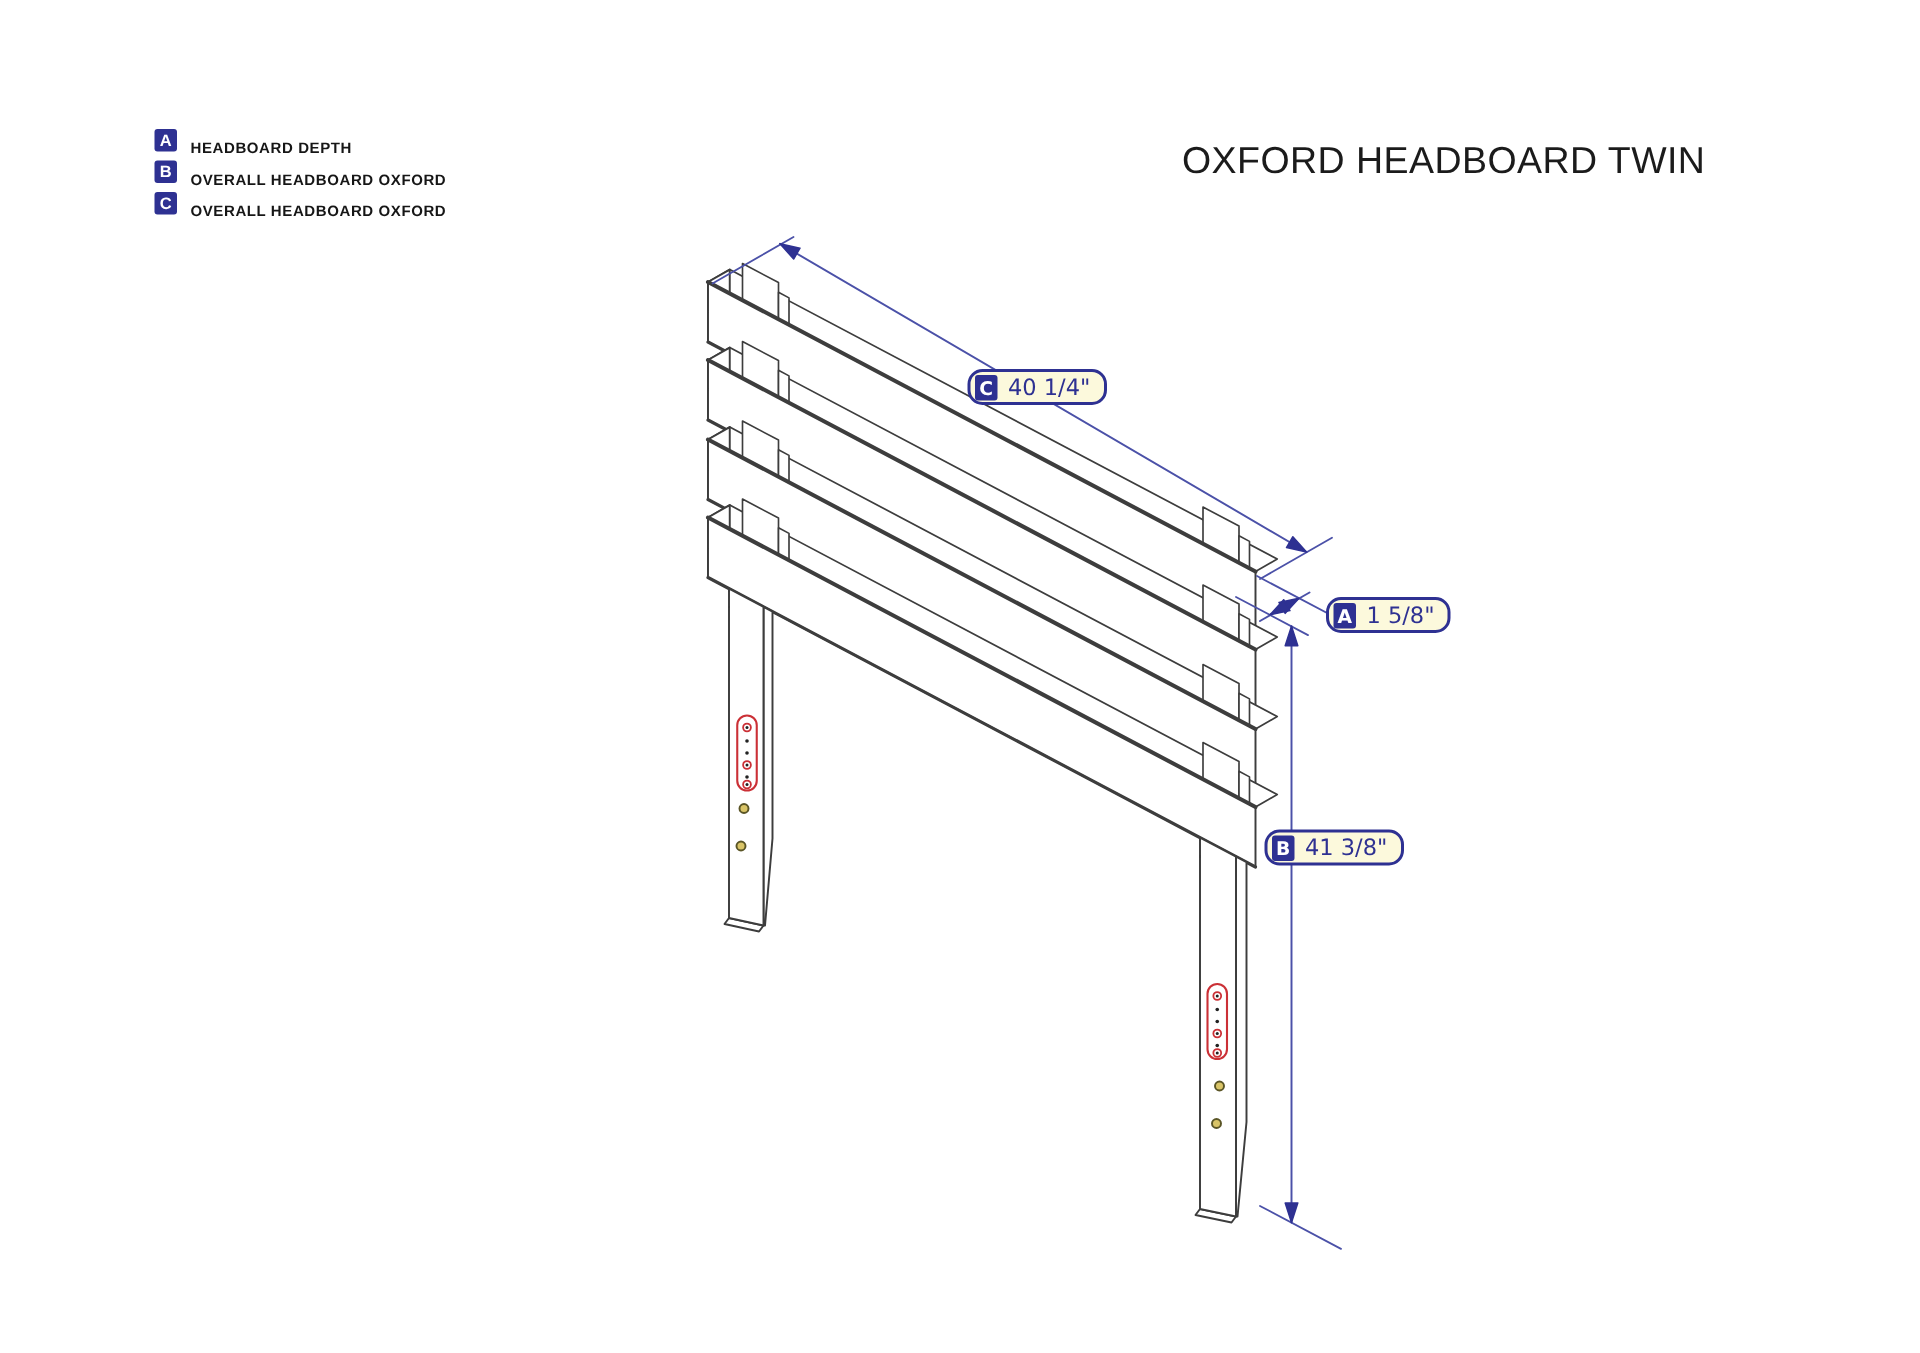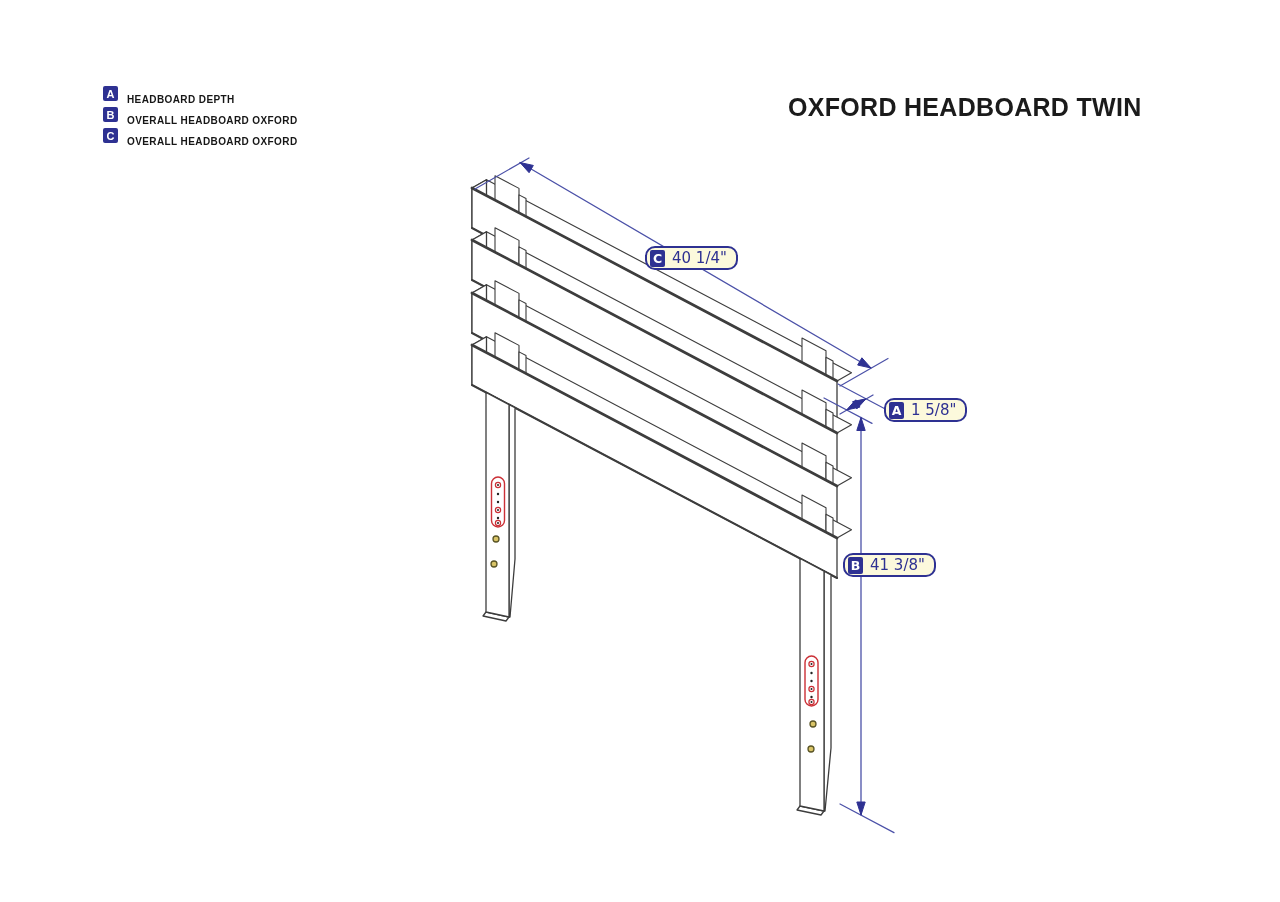--- a/index.html
+++ b/index.html
@@ -5,21 +5,21 @@
   html,body{margin:0;padding:0;background:#ffffff;}
   .stage{position:relative;width:1280px;height:902px;background:#ffffff;overflow:hidden;
          font-family:"Liberation Sans", sans-serif;}
   
   .legend{position:absolute;left:103px;top:83px;}
   .legend-row{display:flex;align-items:center;height:21px;}
   .key-badge{width:15px;height:15px;border-radius:2px;display:flex;align-items:center;justify-content:center;
              color:#fff;font-size:11px;font-weight:bold;flex:0 0 15px;}
   .legend-label{margin-left:9px;font-size:10px;font-weight:bold;color:#161616;letter-spacing:0.4px;margin-top:12px;}
   
-  .title{position:absolute;left:788px;top:76px;font-size:25px;font-weight:bold;color:#1b1b1b;letter-spacing:0.3px;}
+  .title{position:absolute;left:788px;top:76px;font-size:25px;font-weight:normal;color:#1b1b1b;letter-spacing:0.3px;}
   
   svg.draw{position:absolute;left:0;top:0;}
   
   .dim-label{position:absolute;display:flex;align-items:center;gap:7px;height:24px;
              border:2px solid #2e3192;border-radius:10px;background:#fcf9dc;
              padding:0 9px 0 3px;box-sizing:border-box;
              font-family:"DejaVu Sans", sans-serif;font-size:15px;color:#2e3192;white-space:nowrap;}
   .dim-label .key-badge{width:17px;height:17px;font-size:12.5px;border-radius:2px;}
   .lbl-c{left:645px;top:246px;}
   .lbl-a{left:884px;top:398px;}

